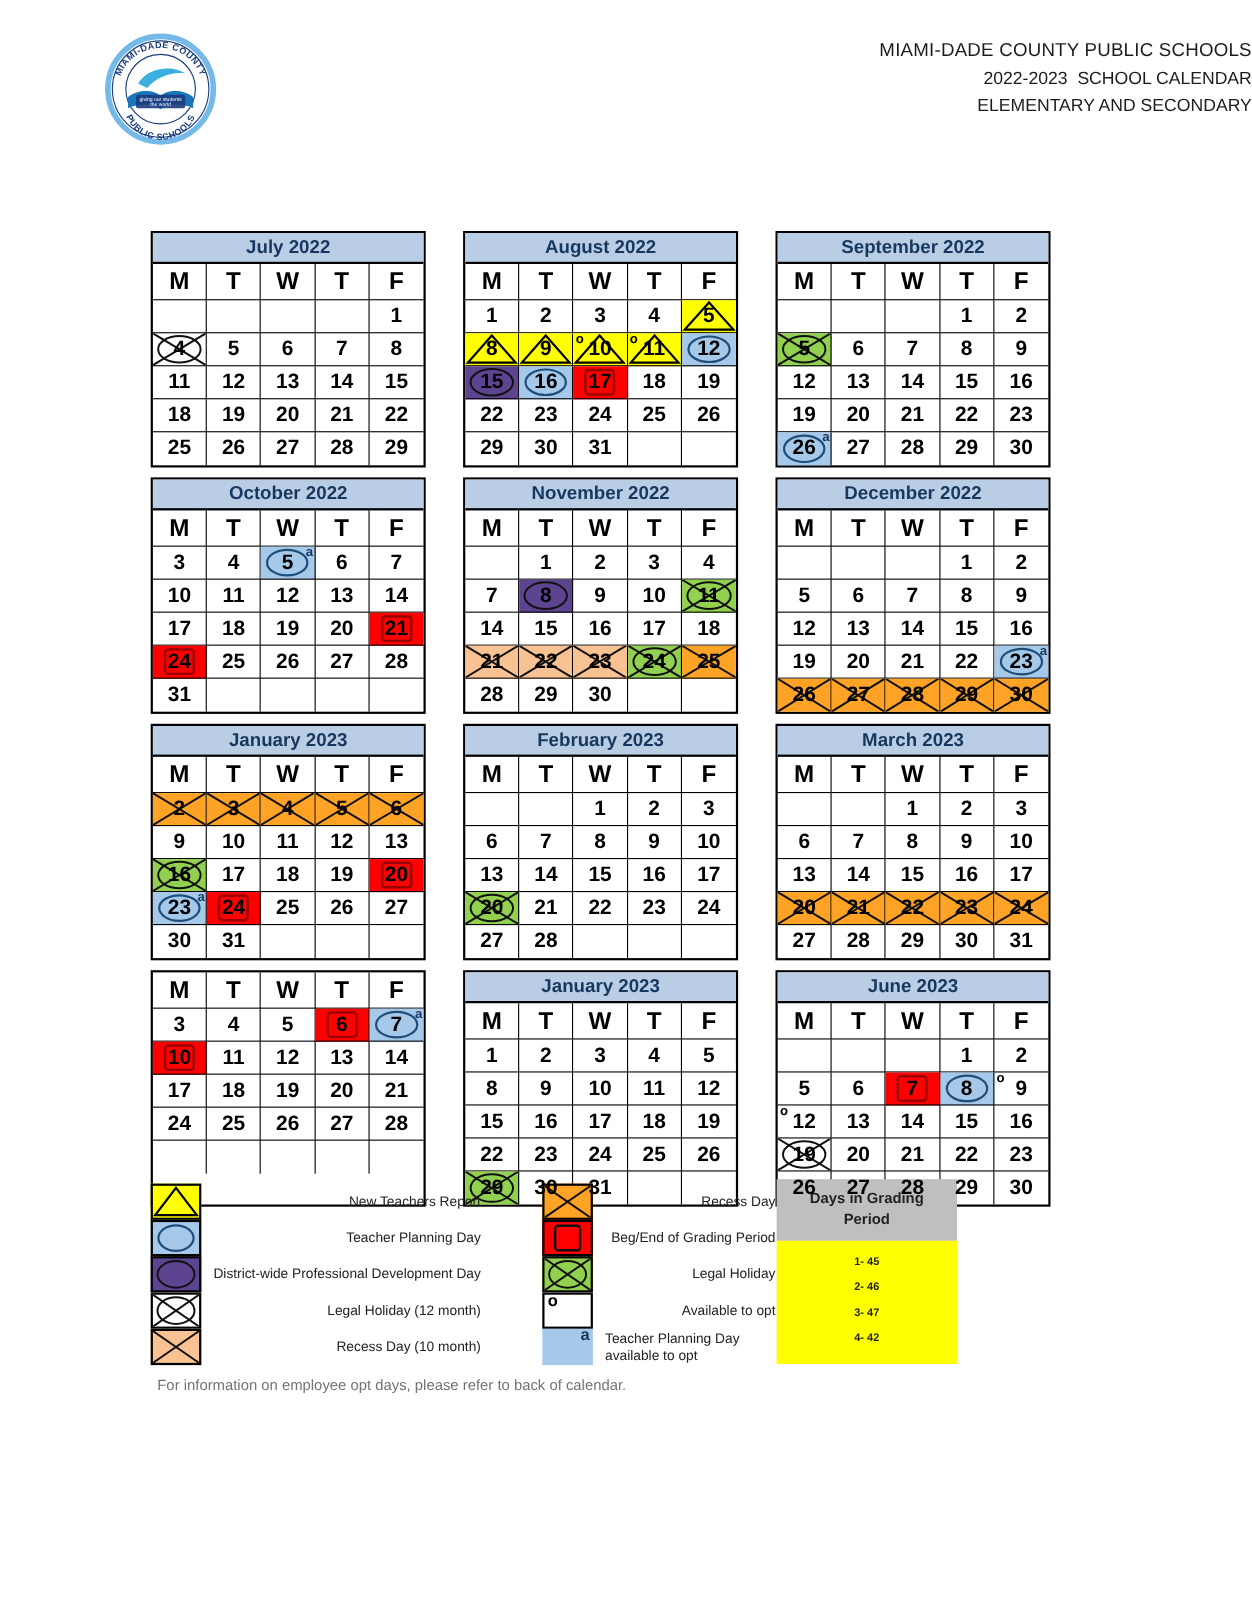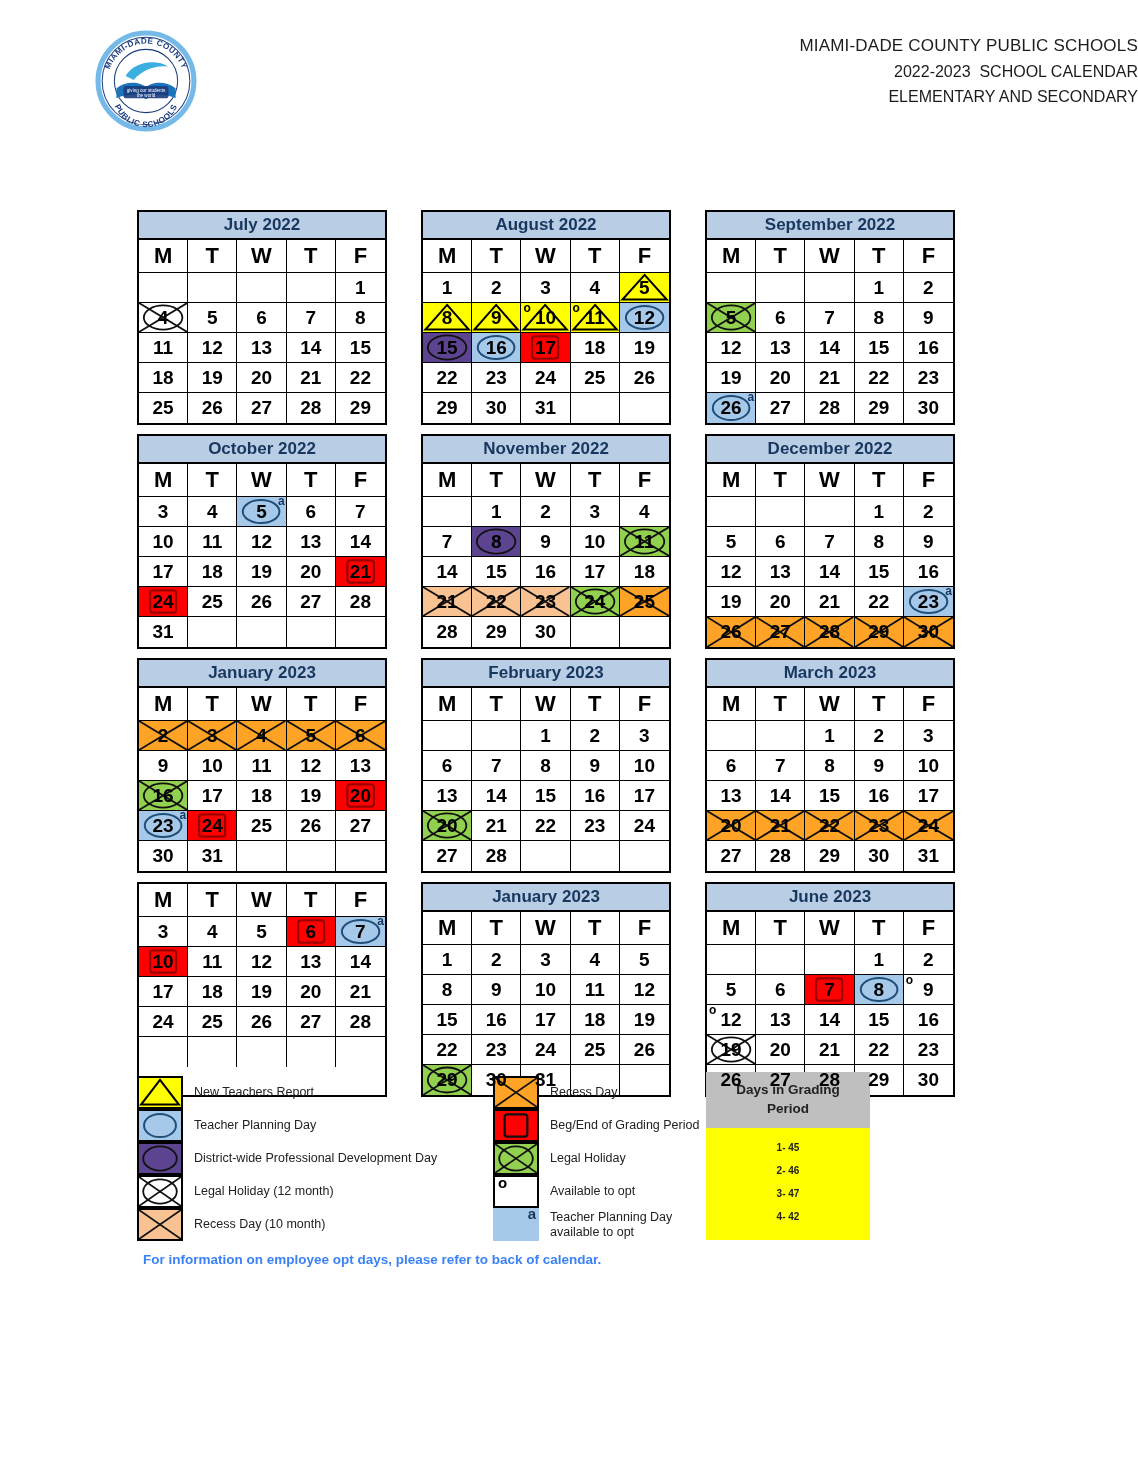--- a/index.html
+++ b/index.html
@@ -35,37 +35,37 @@
   .bg-red    { background:var(--c-red); }
   .bg-green  { background:var(--c-green); }
   .bg-orange { background:var(--c-orange); }
   .bg-peach  { background:var(--c-peach); }
   .bg-white  { background:#fff; }
 
   
   .legend { position:absolute; }
   #legend-left   { left:137px; top:1076px; }
   #legend-middle { left:467px; top:1076px;padding-left:26px; }
-  .lg-row { display:flex; align-items:center; }
+  .lg-row { display:flex; align-items:center;justify-content:space-between; }
   .lg-icon { width:46px; min-width:46px; height:33px; border:2px solid #000; box-sizing:border-box; position:relative; }
   .lg-icon.noborder { border:none; }
   .lg-label { margin-left:11px; font-size:12.5px; color:#222; line-height:1.2; }
   #legend-middle .lg-label { max-width:155px; }
   .lg-o { position:absolute; top:-3px; left:3px; font-weight:bold; font-size:15px; color:#000; }
   .lg-a { position:absolute; top:-3px; right:3px; font-weight:bold; font-size:15px; color:var(--c-navy); }
 
   
   .gp-box { position:absolute; left:706px; top:1072px; width:164px; }
   .gp-title { background:var(--c-gray); font-weight:bold; font-size:13.5px; line-height:1.4;
     text-align:center; padding:9px 14px; color:#222; }
   .gp-rows { background:var(--c-yellow); padding:8px 0 12px; }
   .gp-row { text-align:center; font-weight:bold; font-size:10px; padding:6px 0; color:#222; }
 
   
-  .footer-note { position:absolute; left:143px; top:1252px; font-weight:bold; font-size:13.5px; color:#3b82f6; }
+  .footer-note { position:absolute; left:143px; top:1252px; font-weight:normal; font-size:13.5px; color:#737373; }
 </style>
 </head>
 <body>
 
 <svg class="logo" viewBox="0 0 100 100">
   <defs>
     <path id="arcT" d="M 13 60 A 38 38 0 1 1 87 60" fill="none"></path>
     <path id="arcB" d="M 20 76 A 33 33 0 0 0 80 76" fill="none"></path>
   </defs>
   <circle cx="50" cy="50" r="47" fill="#ffffff" stroke="#74B9E7" stroke-width="5"></circle>

